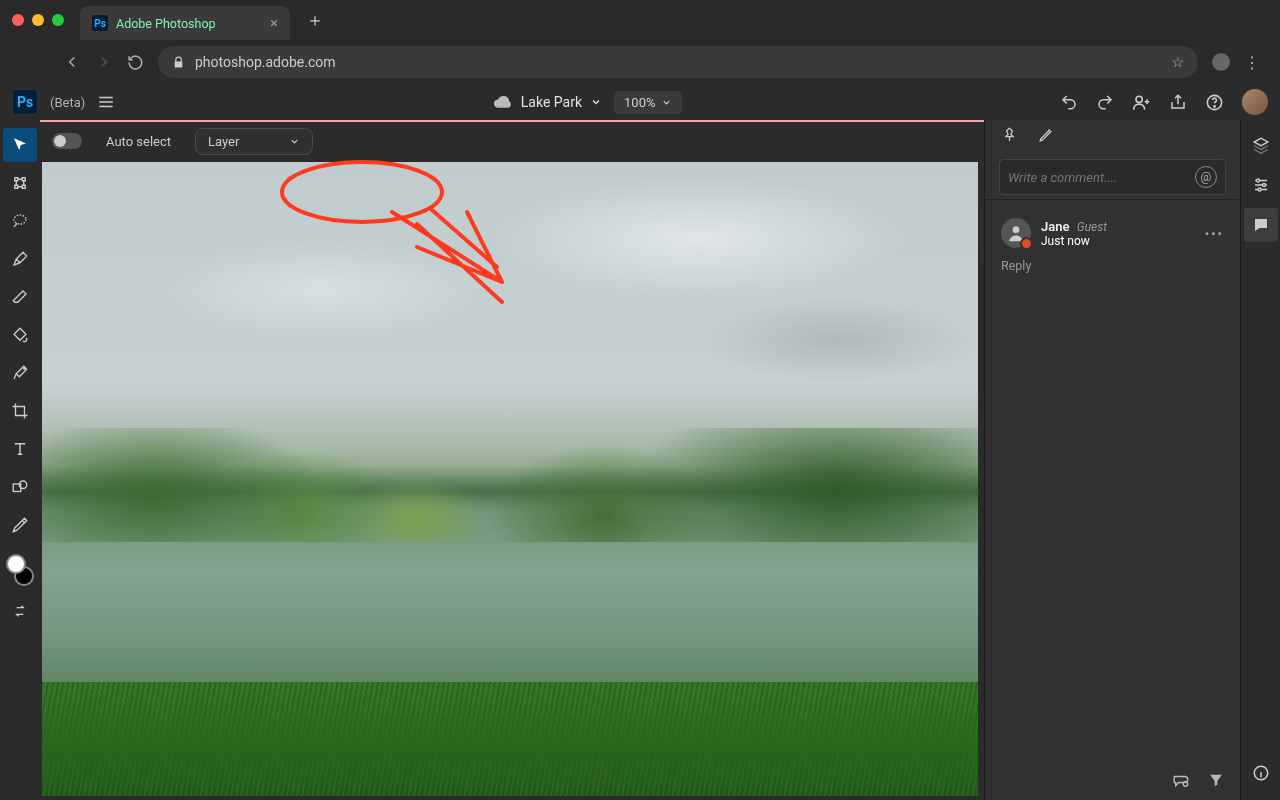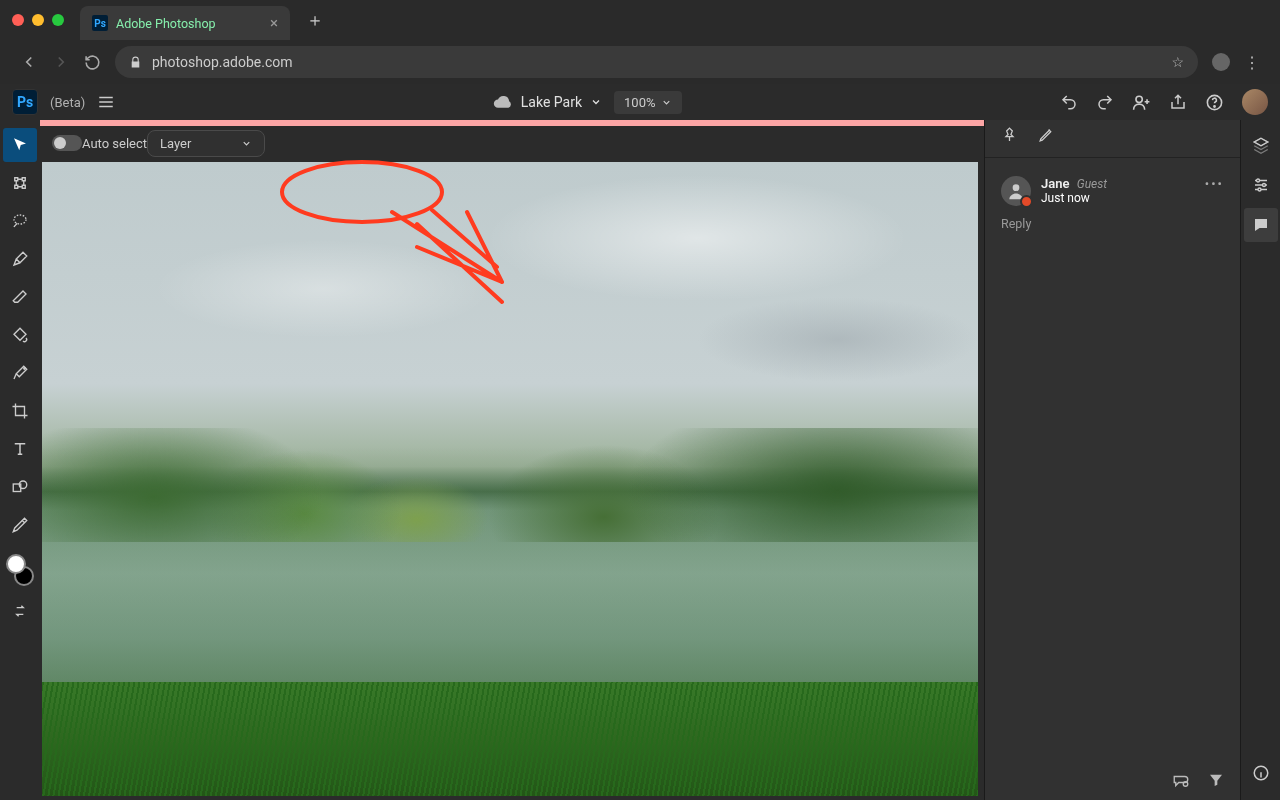--- a/index.html
+++ b/index.html
@@ -9,42 +9,42 @@
   .browser-chrome { background:#2a2a2a; height:84px; display:flex; flex-direction:column; }
   .tab-strip { height:40px; display:flex; align-items:center; padding:0 8px; gap:8px; }
   .traffic-lights { display:flex; gap:8px; padding:0 8px 0 4px; }
   .tl { width:12px; height:12px; border-radius:50%; }
   .tl-red{background:#ff5f56;} .tl-yellow{background:#ffbd2e;} .tl-green{background:#27c93f;}
   .tab { display:flex; align-items:center; gap:8px; background:#3a3a3a; border-radius:8px 8px 0 0; height:34px; padding:0 12px; min-width:210px; margin-top:6px;}
   .tab-favicon { width:16px; height:16px; background:#001e36; color:#31a8ff; font-size:10px; font-weight:bold; display:flex; align-items:center; justify-content:center; border-radius:2px;}
   .tab-title { font-size:12.5px; color:#86efac; flex:1; }
   .tab-close { color:#999; font-size:15px; cursor:pointer; }
   .new-tab { color:#ccc; font-size:18px; padding:0 8px; cursor:pointer; }
-  .addr-bar { height:44px; display:flex; align-items:center; gap:14px; padding:0 20px; }
+  .addr-bar { height:44px; display:flex; align-items:center; gap:14px; padding:0 20px;margin-left:43px; }
   .nav-icon { color:#aaa; display:flex; align-items:center; }
   .nav-disabled { color:#555; }
   .url-box { flex:1; background:#3a3a3a; border-radius:18px; height:32px; display:flex; align-items:center; padding:0 14px; gap:10px; font-size:14px; color:#ccc; }
   .url-box .star { margin-left:auto; color:#bbb; }
   .chrome-right { display:flex; gap:14px; align-items:center; color:#bbb; }
   .chrome-avatar{ width:18px;height:18px;border-radius:50%;background:#666;}
 
   
   .app-header { height:36px; background:#2b2b2b; display:flex; align-items:center; padding:0 12px; gap:12px; }
   .ps-logo { width:26px; height:26px; background:#001e36; color:#31a8ff; font-weight:bold; font-size:14px; border-radius:4px; display:flex; align-items:center; justify-content:center; border:1px solid #333;}
   .beta { color:#b0b0b0; font-size:13px; }
   .hamburger { color:#ccc; cursor:pointer; }
   .header-center { flex:1; display:flex; justify-content:center; align-items:center; gap:12px; }
   .docname { display:flex; align-items:center; gap:8px; color:#e0e0e0; font-size:14px; }
   .cloud-icon { color:#bbb; }
   .zoom-dd { background:#3a3a3a; border-radius:4px; padding:4px 10px; font-size:13px; color:#ccc; display:flex; gap:6px; align-items:center;}
   .header-right { display:flex; gap:18px; align-items:center; color:#ccc; }
   .avatar { width:26px; height:26px; border-radius:50%; background:linear-gradient(135deg,#a86,#754); }
 
   
-  .options-bar { height:40px; background:#2b2b2b; display:flex; align-items:center; padding:8px 12px; gap:0; border-top:6px solid #fca5a5; margin-left:40px;}
+  .options-bar { height:40px; background:#2b2b2b; display:flex; align-items:center; padding:8px 12px; gap:24px; border-top:2px solid #fca5a5; margin-left:40px;}
   .toggle { width:30px; height:16px; background:#555; border-radius:8px; position:relative; }
   .toggle::after { content:''; width:12px; height:12px; background:#ccc; border-radius:50%; position:absolute; top:2px; left:2px; }
   .opt-label { font-size:13px; color:#ccc; }
   .layer-dd { background:#303030; border:1px solid #4a4a4a; border-radius:8px; padding:5px 12px; font-size:13px; color:#ccc; display:flex; gap:50px; align-items:center;}
 
   
   .main { display:flex; height:calc(800px - 84px - 36px); background:#2b2b2b; }
   .toolbar { width:40px; background:#2b2b2b; display:flex; flex-direction:column; align-items:center; padding-top:4px; gap:4px; }
   .tool { width:34px; height:34px; display:flex; align-items:center; justify-content:center; color:#ccc; border-radius:3px; cursor:pointer;}
   .tool.active { background:#0a4d7c; color:#fff;}
@@ -85,21 +85,21 @@
   .c-title { padding:14px 16px 10px; font-weight:600; font-size:15px; color:#eee;}
   .c-icons { padding:6px 16px 10px; display:flex; gap:20px; color:#ccc;}
   .c-inputwrap { margin:6px 14px 0; background:#2a2a2a; border:1px solid #444; border-radius:4px; display:flex; align-items:center; padding:6px 8px;}
   .c-input { flex:1; background:transparent; border:none; color:#ccc; font-size:13px; font-style:italic; outline:none;}
   .c-at { width:22px;height:22px;border-radius:50%;border:1.5px solid #888;display:flex;align-items:center;justify-content:center;font-size:12px;color:#aaa;}
   .c-actions { display:flex; justify-content:flex-end; gap:16px; padding:16px; font-size:14px;}
   .cancel{color:#ddd;cursor:pointer;}
   .submit{background:#3f3f3f;color:#888;border-radius:16px;padding:6px 18px;cursor:not-allowed;}
   .divider{height:1px;background:#222;margin:4px 0 10px;}
   .comment { padding:8px 16px; font-size:13px; }
-  .c-head { display:flex; align-items:flex-start; gap:10px;}
+  .c-head { display:flex; align-items:center; gap:10px;}
   .c-avatar { width:30px;height:30px;border-radius:50%;background:#555;display:flex;align-items:center;justify-content:center;position:relative;}
   .c-avatar svg{width:20px;height:20px;}
   .c-badge{position:absolute;bottom:-2px;right:-2px;width:13px;height:13px;border-radius:50%;background:#e34a29;border:2px solid #313131;}
   .c-name{font-weight:600;color:#eee;}
   .c-guest{color:#999;font-size:12px;font-style:italic;margin-left:4px;}
   .c-time{font-size:12px;color:#ffffff;}
   .c-menu{margin-left:auto;color:#aaa;letter-spacing:2px;cursor:pointer;}
   .c-body{color:#ddd;margin-top:10px;line-height:1.45;}
   .c-reply{color:#999;font-size:12.5px;margin-top:10px;cursor:pointer;}
   .c-footer{margin-top:auto;padding:10px 16px;display:flex;justify-content:flex-end;gap:18px;color:#bbb;}
@@ -334,20 +334,24 @@
       <span>
           <svg width="17" height="17" viewBox="0 0 24 24" fill="none" stroke="currentColor" stroke-width="1.8">
             <path d="M12 3l4 4-2 5 3 3H7l3-3-2-5 4-4zM12 15v6"></path>
           </svg>
         </span>
       <span>
           <svg width="17" height="17" viewBox="0 0 24 24" fill="none" stroke="currentColor" stroke-width="1.8">
             <path d="M3 21l3-1 12-12-2-2L4 18l-1 3zM15 5l2 2"></path>
           </svg>
         </span>
+    </div>
+    <div class="c-inputwrap">
+      <input class="c-input" placeholder="Write a comment...." style="">
+      <div class="c-at">@</div>
     </div>
     <div class="divider"></div>
     <div class="comment">
       <div class="c-head">
         <div class="c-avatar">
           <svg viewBox="0 0 24 24" fill="#ccc">
               <circle cx="12" cy="8" r="4"></circle>
               <path d="M4 22c0-4 4-7 8-7s8 3 8 7"></path>
             </svg>
           <div class="c-badge"></div>

